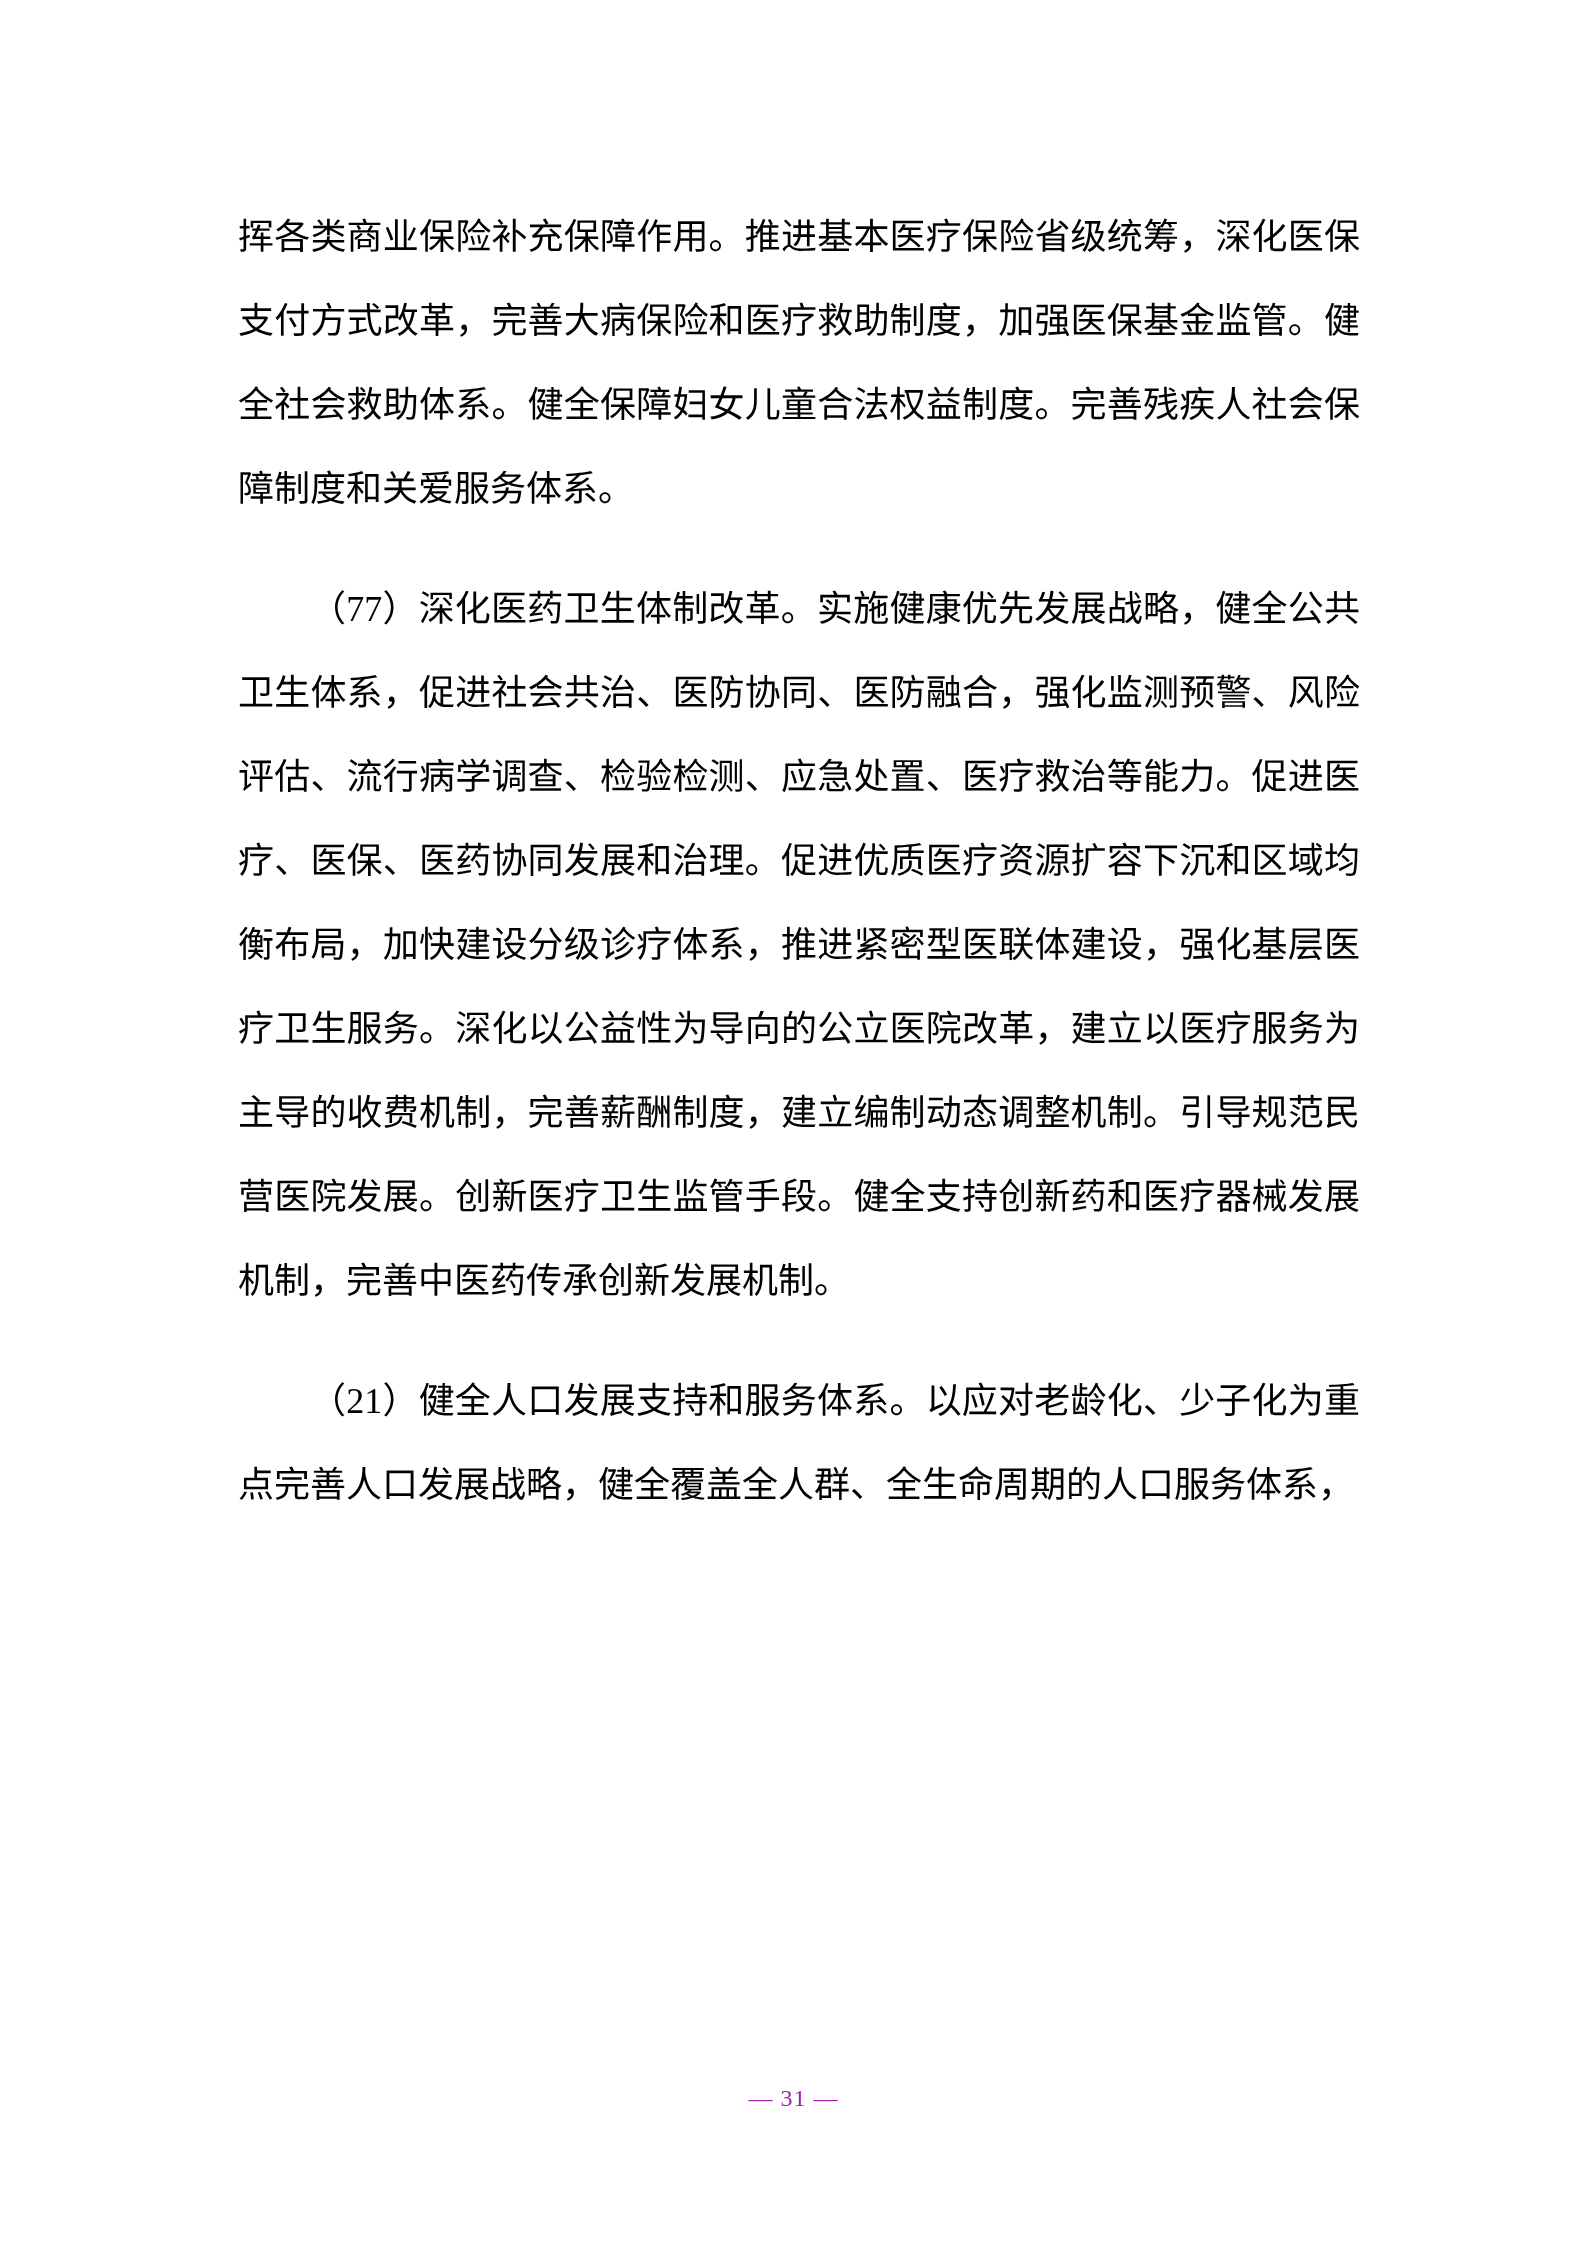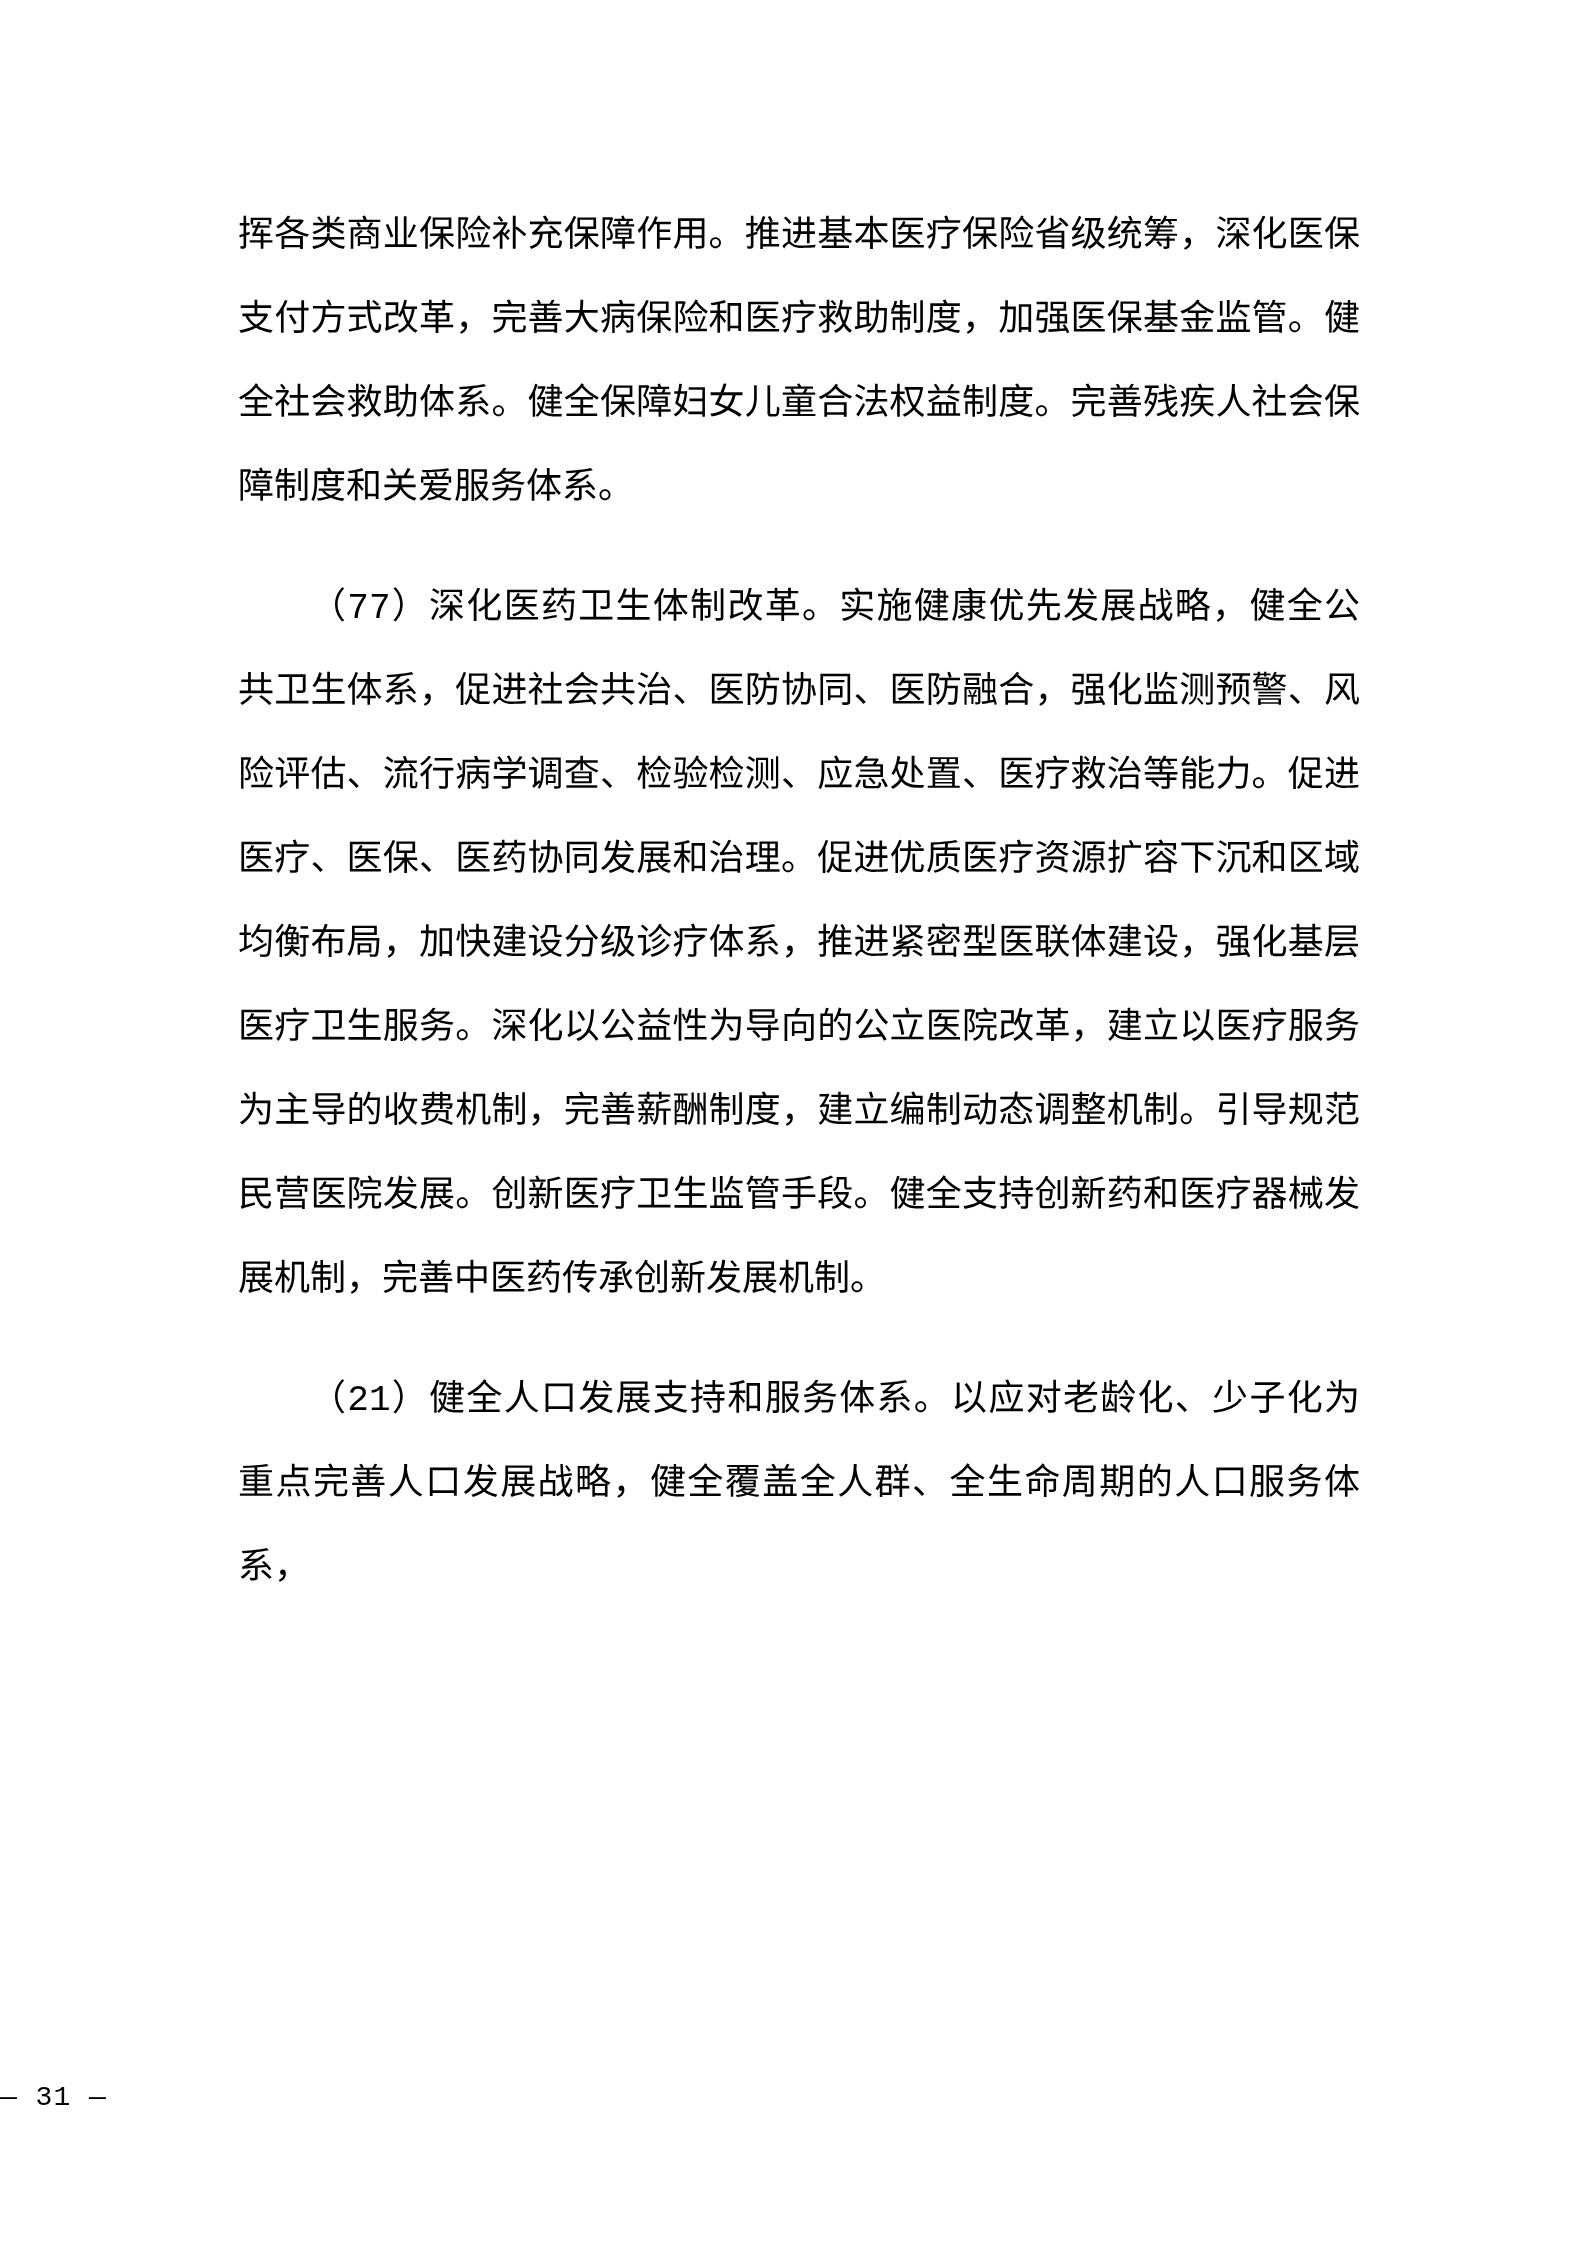--- a/index.html
+++ b/index.html
@@ -6,21 +6,21 @@
     margin: 0;
     padding: 0;
     background: #ffffff;
   }
   .page {
     position: relative;
     width: 1587px;
     height: 2245px;
     background: #ffffff;
     overflow: hidden;
-    font-family: Liberation Mono, monospace;
+    font-family: Liberation Serif, serif;
     color: #000000;
   }
   .doc-body {
     position: absolute;
     left: 238px;
     top: 195px;
     width: 1122px;
   }
   .para {
     margin: 0 0 36px 0;
@@ -35,23 +35,24 @@
     font-weight: 400;
   }
   .para.no-indent {
     text-indent: 0;
   }
   .page-footer {
     position: absolute;
     top: 2083px;
     left: 0;
     width: 100%;
-    font-size: 28px;
+    text-align: center;
+    font-size: 24px;
     line-height: 30px;
-    color: #000000;
+    color: #a21caf;
     letter-spacing: 1px;
   }
 </style>
 </head>
 <body>
 
 <div class="page">
   <div class="doc-body">
     <p class="para no-indent">挥各类商业保险补充保障作用。推进基本医疗保险省级统筹，深化医保支付方式改革，完善大病保险和医疗救助制度，加强医保基金监管。健全社会救助体系。健全保障妇女儿童合法权益制度。完善残疾人社会保障制度和关爱服务体系。</p>
     <p class="para">（77）深化医药卫生体制改革。实施健康优先发展战略，健全公共卫生体系，促进社会共治、医防协同、医防融合，强化监测预警、风险评估、流行病学调查、检验检测、应急处置、医疗救治等能力。促进医疗、医保、医药协同发展和治理。促进优质医疗资源扩容下沉和区域均衡布局，加快建设分级诊疗体系，推进紧密型医联体建设，强化基层医疗卫生服务。深化以公益性为导向的公立医院改革，建立以医疗服务为主导的收费机制，完善薪酬制度，建立编制动态调整机制。引导规范民营医院发展。创新医疗卫生监管手段。健全支持创新药和医疗器械发展机制，完善中医药传承创新发展机制。</p>

